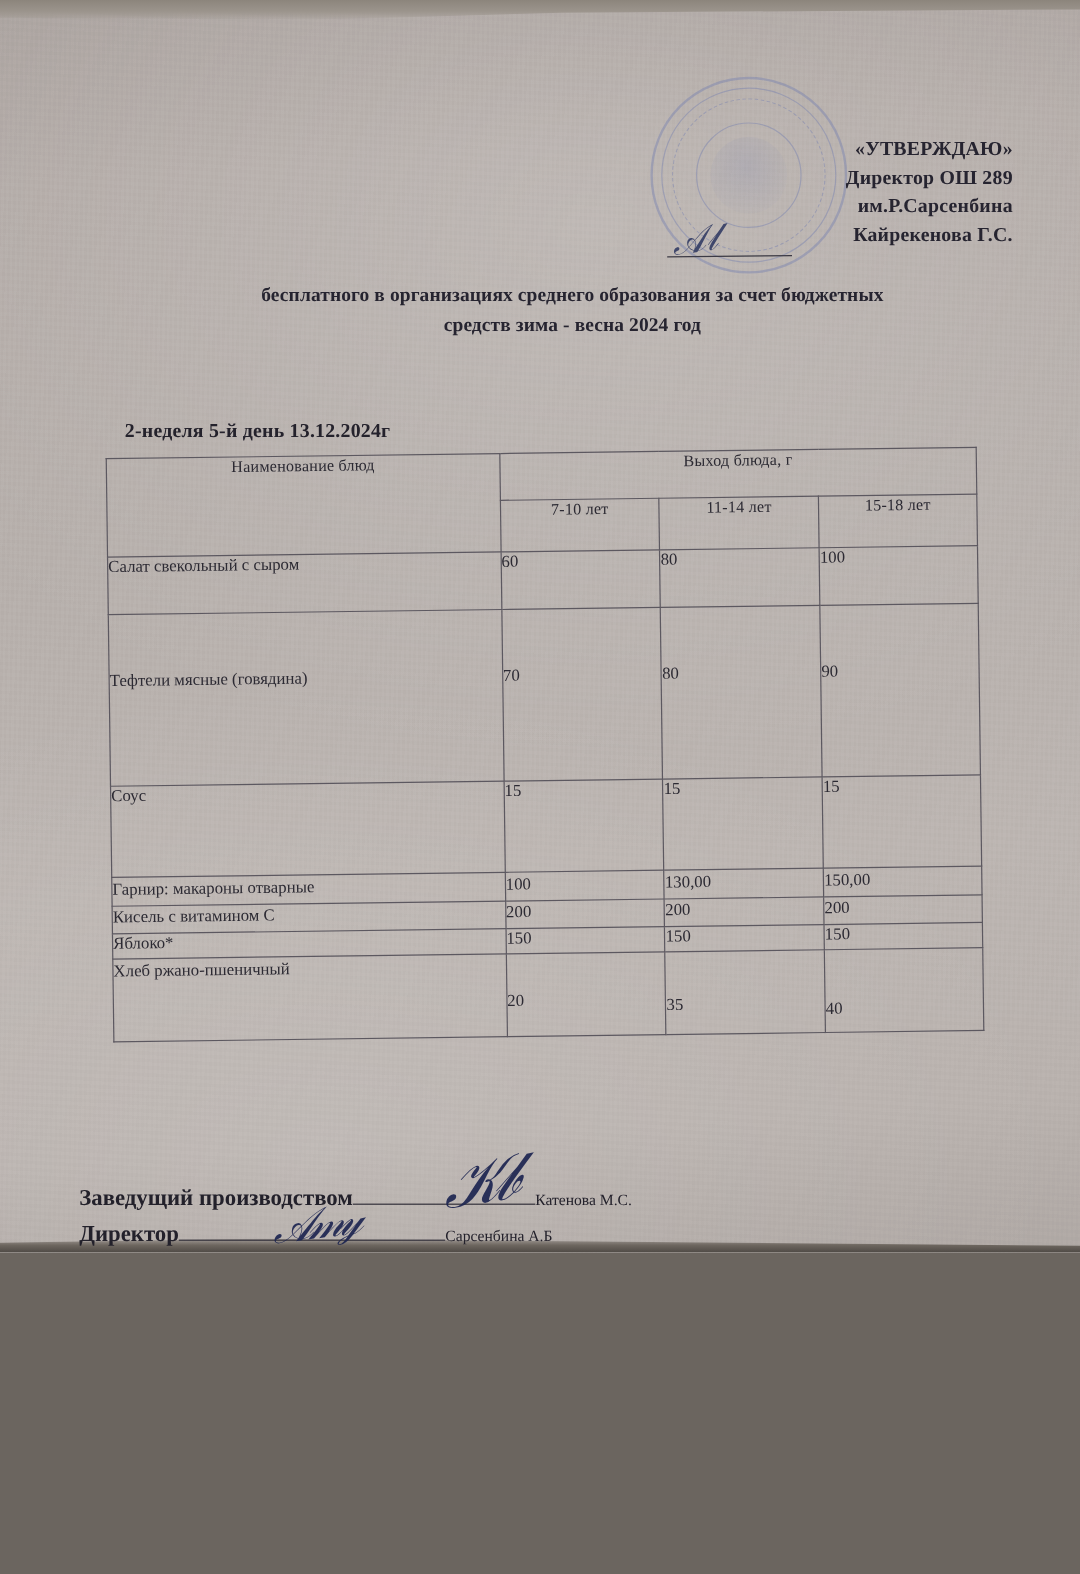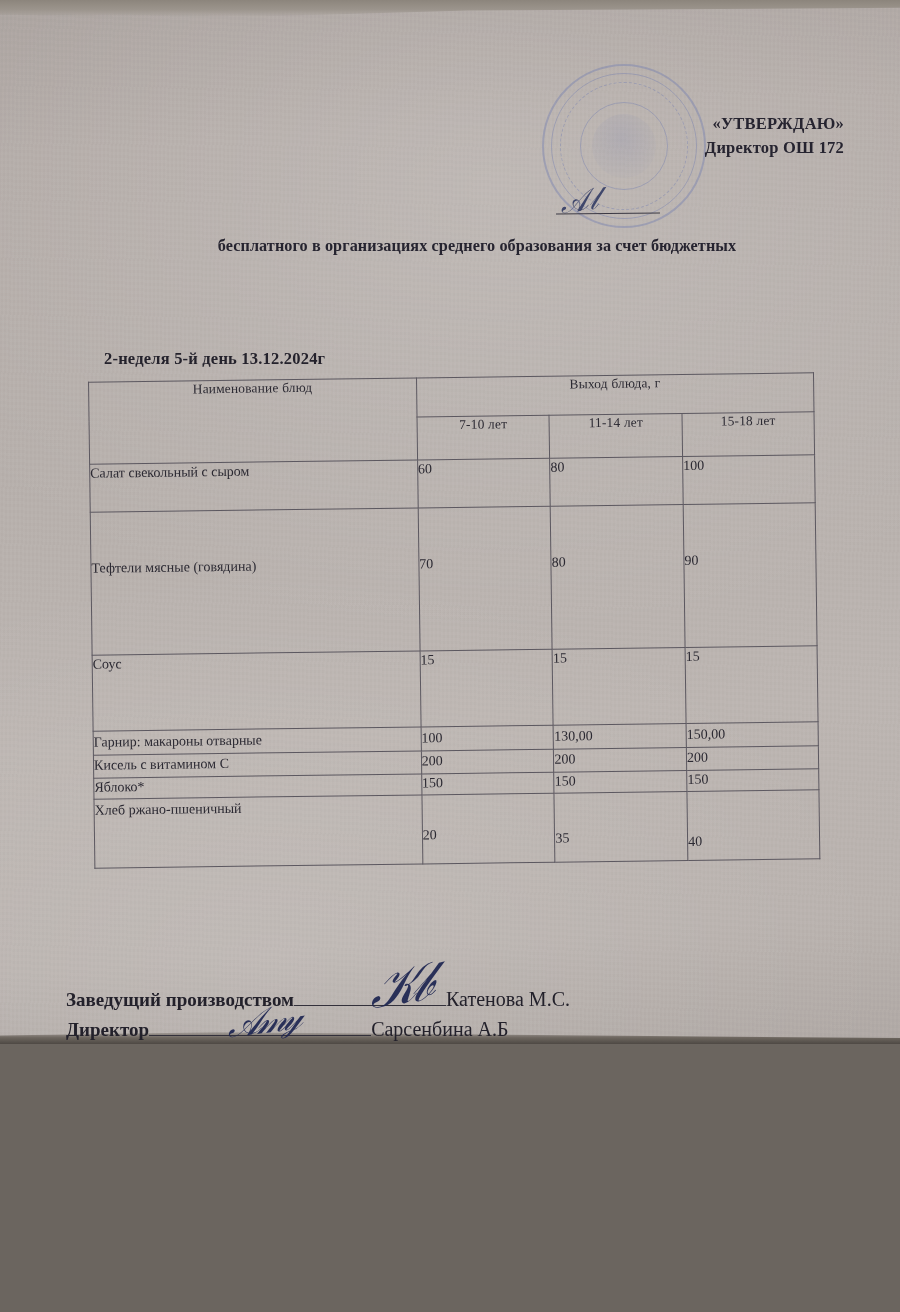--- a/index.html
+++ b/index.html
@@ -183,21 +183,21 @@
     line-height: 30px;
   }
   .sign-row { position: relative; height: 30px; white-space: nowrap; }
   .sign-role { display: inline-block; }
   .sign-rule {
     display: inline-block;
     border-bottom: 1.6px solid #33313b;
     height: 17px;
     vertical-align: baseline;
   }
-  .sign-name { display: inline-block; font-weight: normal; font-size: 20px; }
+  .sign-name { display: inline-block; font-weight: normal; font-size: 13px; }
 
   .hand {
     position: absolute;
     color: #1d2551;
     font-family: "DejaVu Serif", serif;
     font-style: italic;
     pointer-events: none;
     opacity: .92;
   }
   .hand-1 {
@@ -233,27 +233,30 @@
   <div class="stamp">
     <div class="ring r1"></div>
     <div class="ring r2"></div>
     <div class="ring r3"></div>
     <div class="ring r4"></div>
     <div class="core"></div>
   </div>
 
   <div class="approval">
     <div>«УТВЕРЖДАЮ»</div>
-    <div>Директор ОШ 172</div>
+    <div>Директор ОШ 289</div>
+    <div>им.Р.Сарсенбина</div>
+    <div>Кайрекенова Г.С.</div>
   </div>
   <div class="approval-sign">𝒜𝓁</div>
   <div class="approval-rule"></div>
 
   <div class="main-title">
     <div>бесплатного в организациях среднего образования за счет бюджетных</div>
+    <div>средств зима - весна 2024 год</div>
   </div>
 
   <div class="week-line">2-неделя 5-й день 13.12.2024г</div>
 
   <div class="table-wrap">
     <table class="menu">
       <colgroup>
         <col style="width:45.2%">
         <col style="width:18.3%">
         <col style="width:18.3%">

